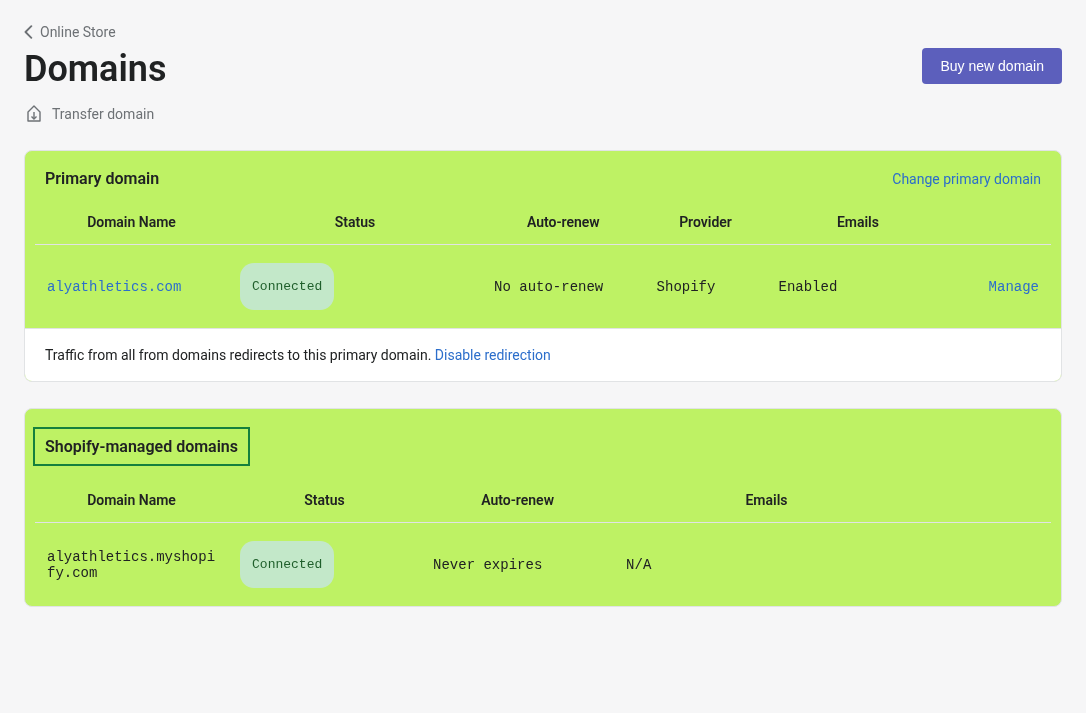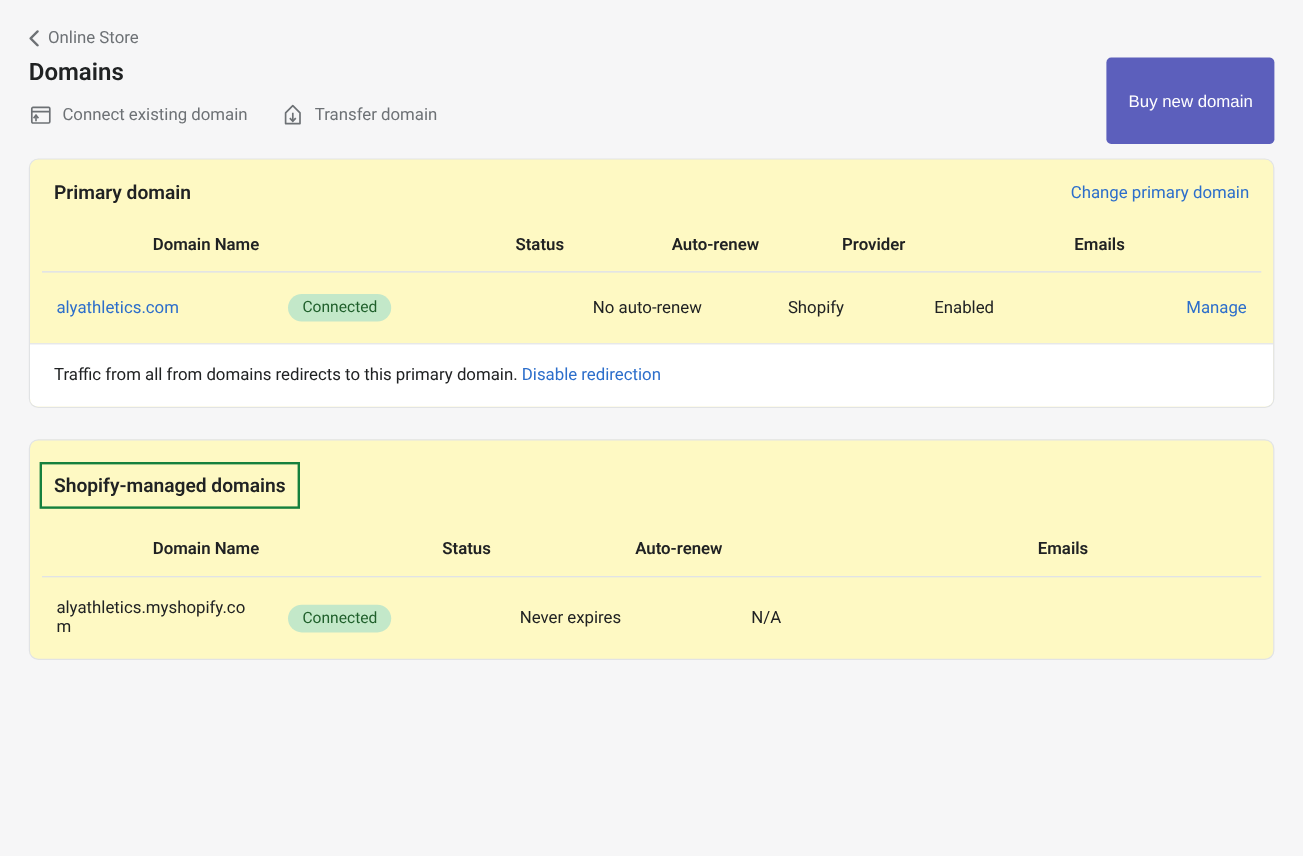--- a/index.html
+++ b/index.html
@@ -22,21 +22,21 @@
     margin-bottom: 8px;
     cursor: pointer;
   }
   .breadcrumb svg { margin-right: 6px; }
   .header-row {
     display: flex;
     justify-content: space-between;
     align-items: flex-start;
   }
   .page-title {
-    font-size: 20px;
+    font-size: 36px;
     font-weight: 600;
     color: #202223;
     margin-bottom: 14px;
   }
   .actions-row {
     display: flex;
     gap: 28px;
     align-items: center;
     margin-bottom: 26px;
   }
@@ -50,27 +50,27 @@
   }
   .action-link .icon {
     width: 20px; height: 20px;
     display: inline-flex; align-items: center; justify-content: center;
   }
   .btn-primary {
     background: #5c5fbc;
     color: #fff;
     border: none;
     border-radius: 4px;
-    padding: 28px 18px;
+    padding: 10px 18px;
     font-size: 14px;
     font-weight: 500;
     cursor: pointer;
   }
   .card {
-    background: #fef9c3;
+    background: #bef264;
     border: 1px solid #e1e3e5;
     border-radius: 8px;
     margin-bottom: 26px;
     overflow: hidden;
   }
   .card-header {
     display: flex;
     justify-content: space-between;
     align-items: center;
     padding: 18px 20px 12px 20px;
@@ -88,42 +88,43 @@
   .link {
     color: #2c6ecb;
     cursor: pointer;
     text-decoration: none;
   }
   table {
     width: 100%;
     border-collapse: collapse;
   }
   thead th {
-    text-align: right;
+    text-align: center;
     font-weight: 600;
     color: #202223;
     font-size: 14px;
     padding: 14px 12px;
     border-bottom: 1px solid #e1e3e5;
   }
   tbody td {
     padding: 18px 12px;
     border-bottom: 1px solid #f1f2f3;
     color: #202223;
     font-size: 14px;
     vertical-align: middle;
+    font-family: Liberation Mono, monospace;
   }
   tbody tr:last-child td { border-bottom: none; }
   .table-wrap { padding: 0 10px; }
   .badge-connected {
     display: inline-block;
     background: #c3e8c9;
     color: #1f5f2b;
     border-radius: 14px;
-    padding: 4px 12px;
+    padding: 16px 12px;
     font-size: 13px;
     text-align: center;
   }
   .card-footer {
     border-top: 1px solid #e1e3e5;
     padding: 18px 20px;
     color: #202223;
     font-size: 14px;
     background: #fff;
   }
@@ -152,31 +153,20 @@
     <span>Online Store</span>
   </div>
 
   <div class="header-row">
     <div>
       <h1 class="page-title">Domains</h1>
       <div class="actions-row">
         <div class="action-link">
           <span class="icon">
             <svg width="20" height="20" viewBox="0 0 20 20" fill="none">
-                <rect x="2.5" y="3.5" width="15" height="13" rx="1" stroke="#6d7175" stroke-width="1.4"></rect>
-                <line x1="2.5" y1="7" x2="17.5" y2="7" stroke="#6d7175" stroke-width="1.4"></line>
-                <line x1="6" y1="10" x2="6" y2="15" stroke="#6d7175" stroke-width="1.4"></line>
-                <polyline points="4,12.5 6,10 8,12.5" stroke="#6d7175" stroke-width="1.4" fill="none"></polyline>
-              </svg>
-          </span>
-          <span>Connect existing domain</span>
-        </div>
-        <div class="action-link">
-          <span class="icon">
-            <svg width="20" height="20" viewBox="0 0 20 20" fill="none">
                 <path d="M10 2 4 8v9h12V8L10 2z" stroke="#6d7175" stroke-width="1.4" stroke-linejoin="round" fill="none"></path>
                 <line x1="10" y1="15" x2="10" y2="8" stroke="#6d7175" stroke-width="1.4"></line>
                 <polyline points="7.5,12.5 10,15 12.5,12.5" stroke="#6d7175" stroke-width="1.4" fill="none"></polyline>
               </svg>
           </span>
           <span>Transfer domain</span>
         </div>
       </div>
     </div>
     <button class="btn-primary">Buy new domain</button>

